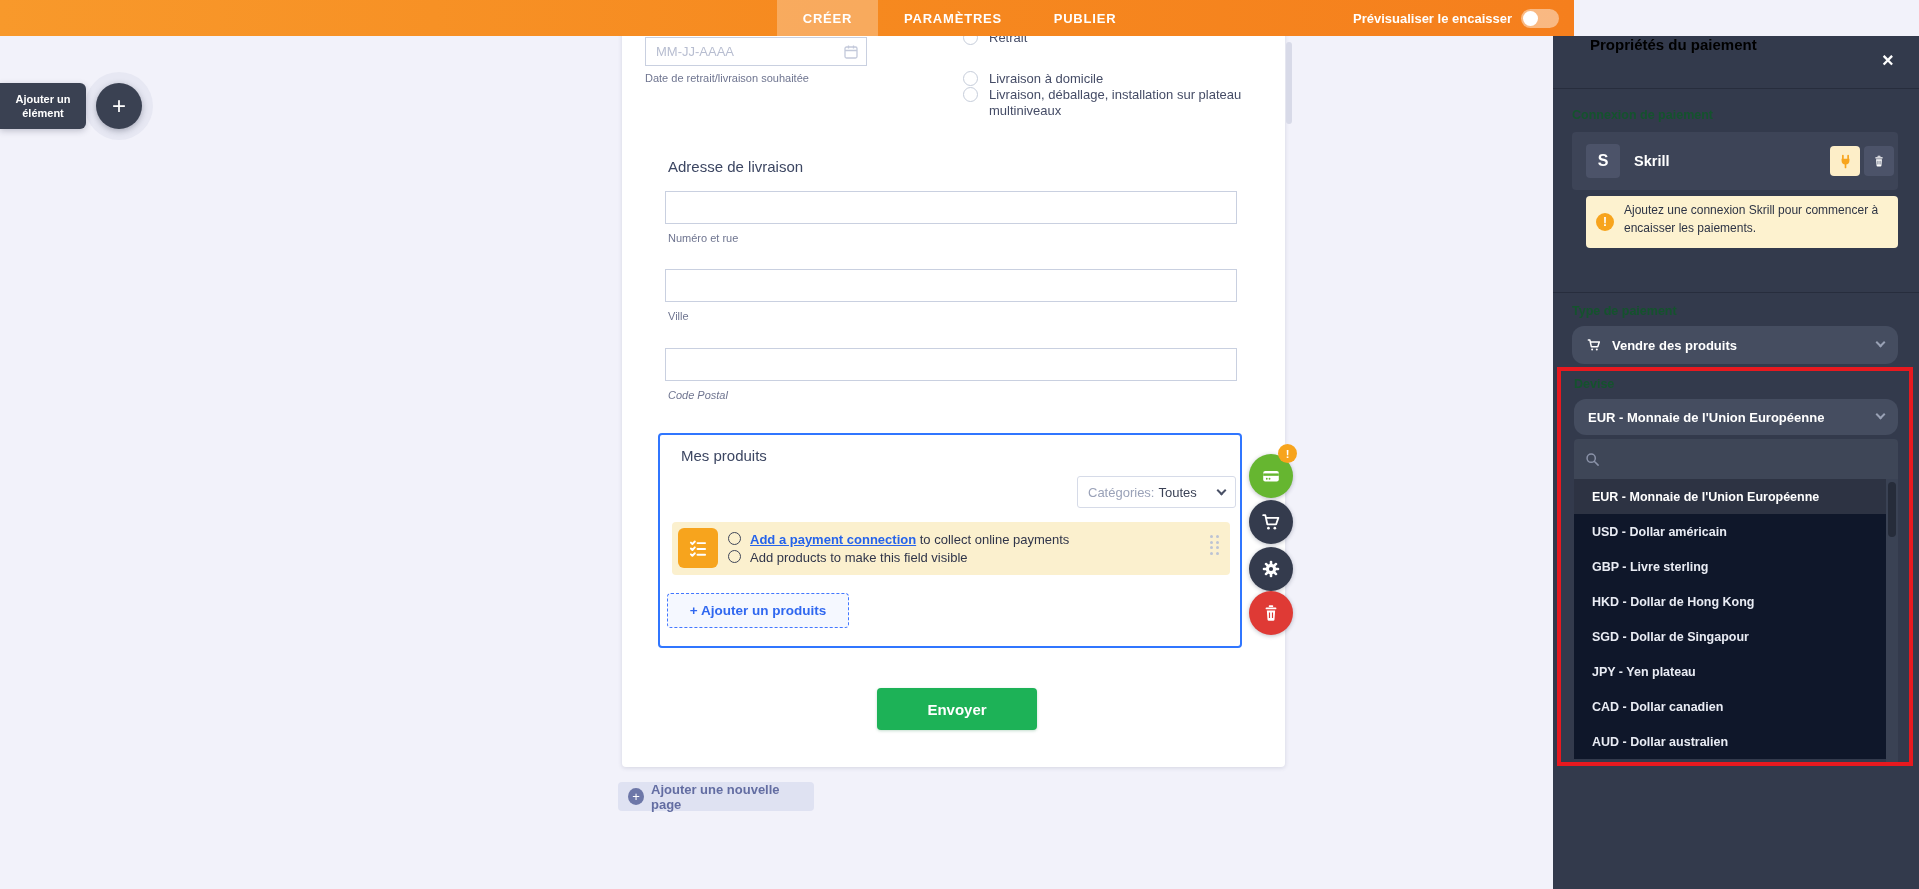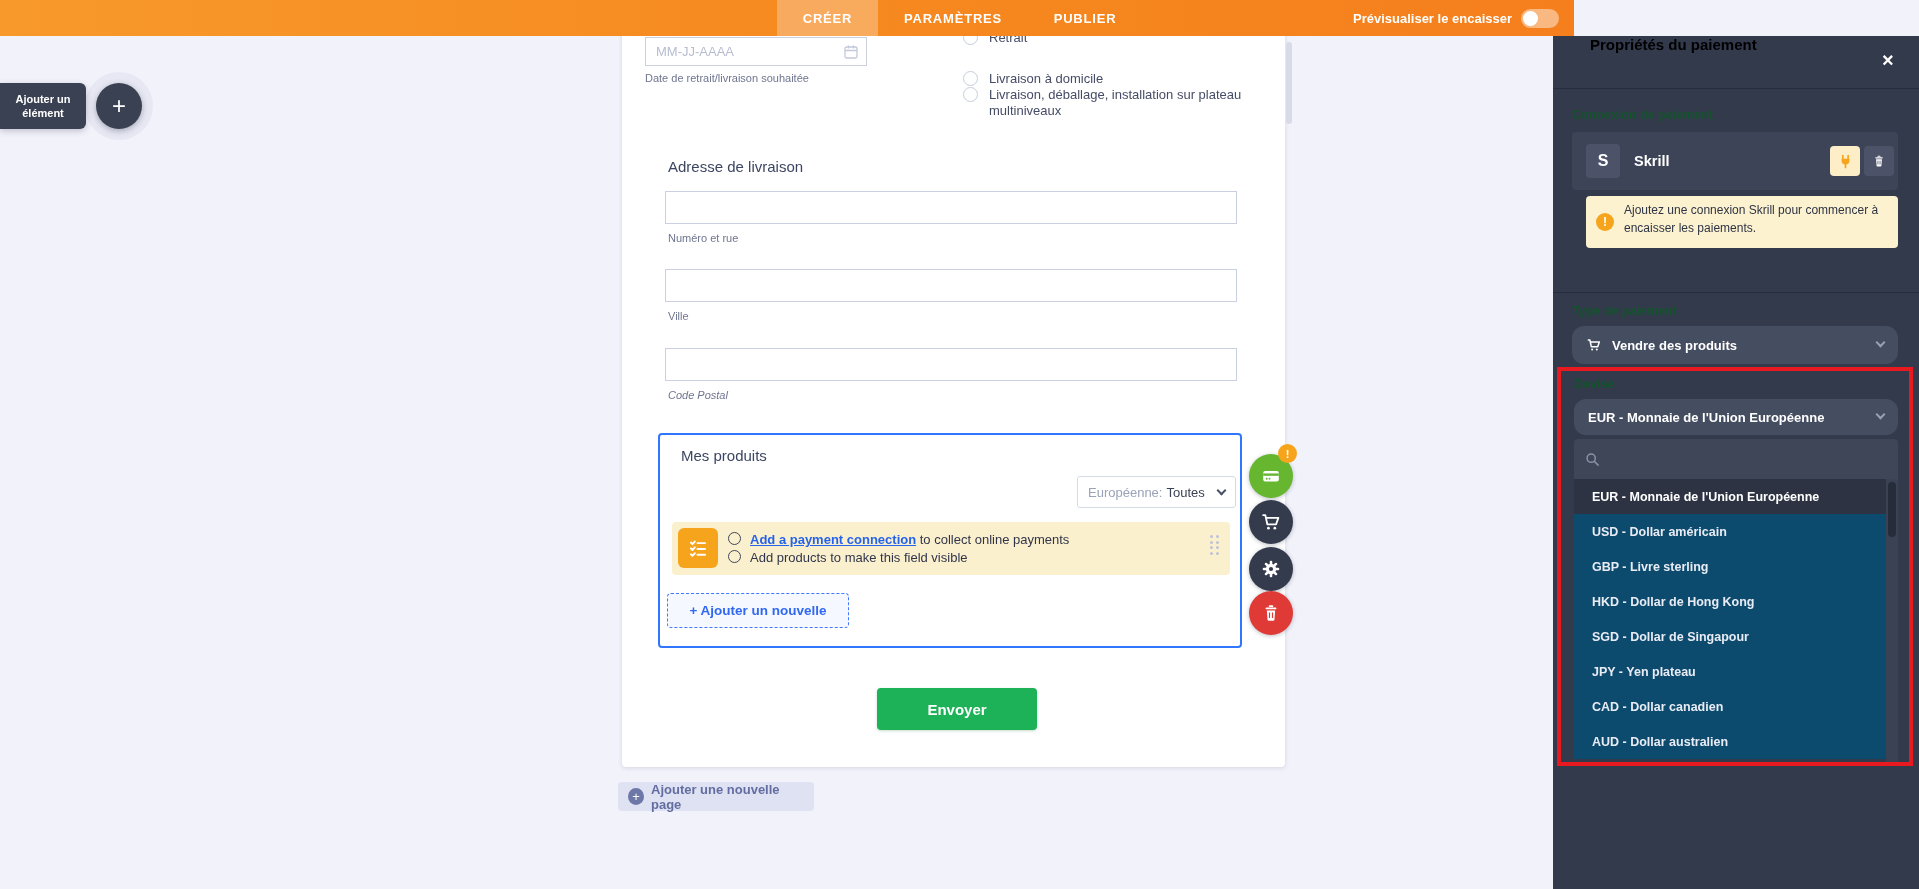--- a/index.html
+++ b/index.html
@@ -123,21 +123,21 @@
   .chev { width:7px; height:7px; border-right:2px solid #99a1b5; border-bottom:2px solid #99a1b5; transform:rotate(45deg); margin-top:-4px; }
   .chev.dark { border-color:#4a5166; }
   .sel-chev { position:absolute; right:14px; top:50%; margin-top:-6px; }
 
   #red-box { left:1557px; top:367px; width:356px; height:399px; border:4px solid #e8191f; z-index:40; pointer-events:none; }
 
   #search-box { left:1574px; top:439px; width:324px; height:40px; background:#3e4657; border-radius:4px 4px 0 0; z-index:36; display:flex; align-items:center; padding:0 11px; }
   #search-input { background:transparent; border:none; outline:none; color:#e9ecf4; font-size:13px; margin-left:8px; width:260px; font-family:"Liberation Sans",sans-serif; }
 
   #currency-list { left:1574px; top:479px; width:324px; height:283px; z-index:36; overflow:hidden; }
-  .cur-row { width:312px; height:35px; background:#0c4a6e; color:#e9ecf4; font-size:12.5px; font-weight:600; display:flex; align-items:center; padding-left:18px; cursor:pointer; }
+  .cur-row { width:312px; height:35px; background:#0f172a; color:#e9ecf4; font-size:12.5px; font-weight:600; display:flex; align-items:center; padding-left:18px; cursor:pointer; }
   .cur-row.selected { background:#2d3343; color:#fff; }
   #cur-scroll-track { position:absolute; left:312px; top:0; width:12px; height:283px; background:#3a4254; }
   #cur-scroll-thumb { position:absolute; left:2px; top:3px; width:8px; height:55px; background:#262c3a; border-radius:4px; }
 
   svg { display:block; }
 </style>
 </head>
 <body>
 
 <div id="app">
@@ -171,21 +171,21 @@
   <input class="text-input abs" style="left: 665px; top: 191px; width: 572px; height: 33px;" type="text">
   <div class="sublabel abs" style="left:668px; top:232px;">Numéro et rue</div>
   <input class="text-input abs" style="left: 665px; top: 269px; width: 572px; height: 33px;" type="text">
   <div class="sublabel abs" style="left:668px; top:310px;">Ville</div>
   <input class="text-input abs" style="left: 665px; top: 348px; width: 572px; height: 33px;" type="text">
   <div class="sublabel abs" style="left:668px; top:389px;font-style:italic;">Code Postal</div>
 
   <div id="products-box" class="abs"></div>
   <div class="form-heading abs" style="left:681px; top:447px; z-index:7;">Mes produits</div>
   <div id="categories-select" class="abs">
-    <span class="cat-label">Européenne:</span>
+    <span class="cat-label">Catégories:</span>
     <span class="cat-value">Toutes</span>
     <span class="chev dark" style="margin-left:auto;"></span>
   </div>
 
   <div id="warning-box" class="abs"></div>
   <div id="warning-icon-tile" class="abs">
     <svg width="22" height="22" viewBox="0 0 18 18" fill="none" stroke="#fff" stroke-width="1.6" stroke-linecap="round" stroke-linejoin="round">
       <path d="M3.2 4.6l1.2 1.2 2-2.1"></path>
         <line x1="8.6" y1="5" x2="14.8" y2="5"></line>
       <path d="M3.2 9.4l1.2 1.2 2-2.1"></path>
@@ -204,21 +204,21 @@
     <i></i>
       <i></i>
       <i></i>
       <i></i>
       <i></i>
       <i></i>
       <i></i>
       <i></i>
   </div>
 
-  <div id="add-product-btn" class="abs">+ Ajouter un nouvelle</div>
+  <div id="add-product-btn" class="abs">+ Ajouter un produits</div>
 
   <div id="submit-btn" class="abs">Envoyer</div>
 
   <div id="add-page-btn" class="abs">
     <span class="plus-circle">+</span>
     <span class="lbl">Ajouter une nouvelle page</span>
   </div>
 
   <div id="fb-payment" class="float-btn">
     <svg width="22" height="22" viewBox="0 0 24 24">

